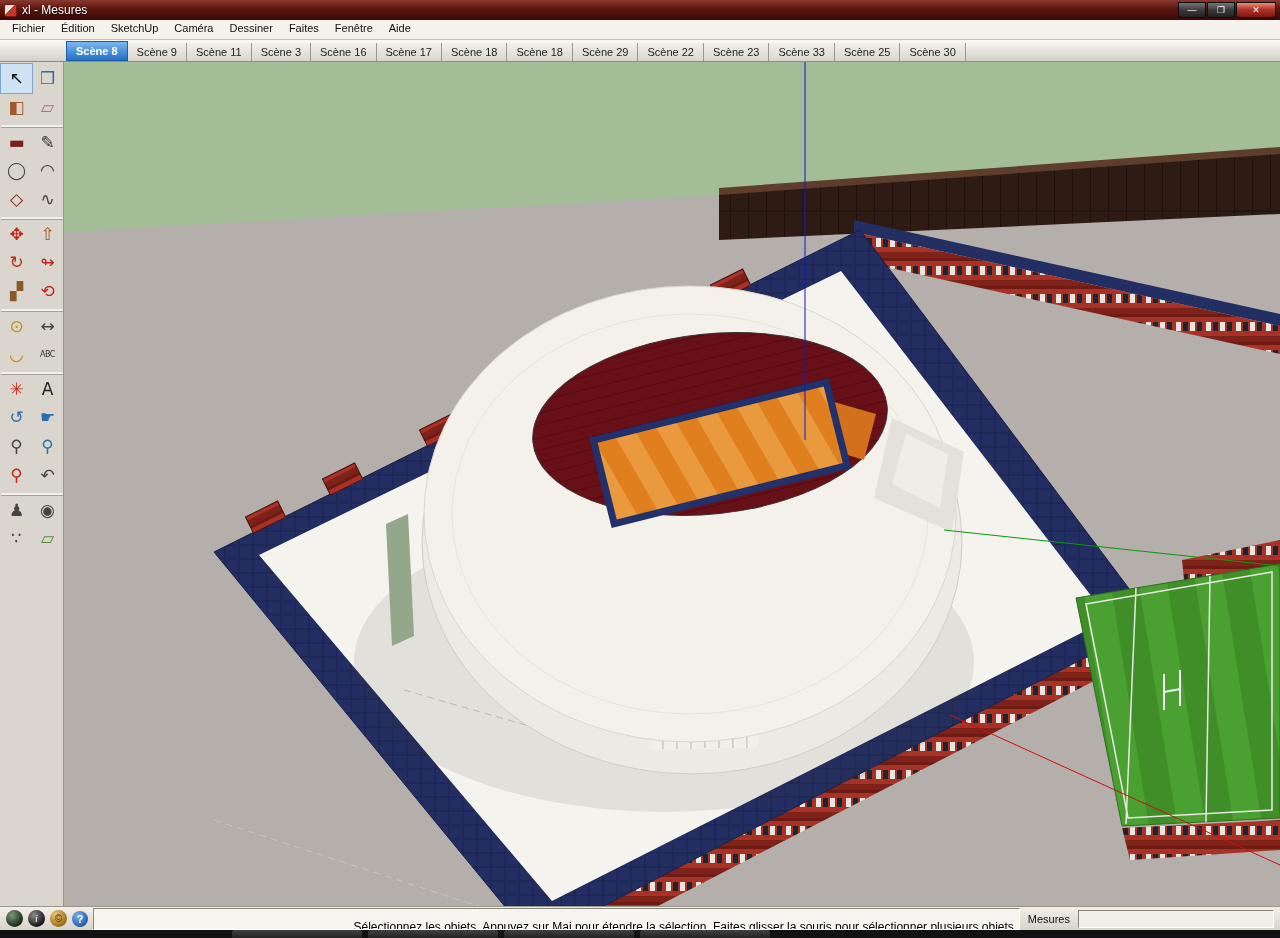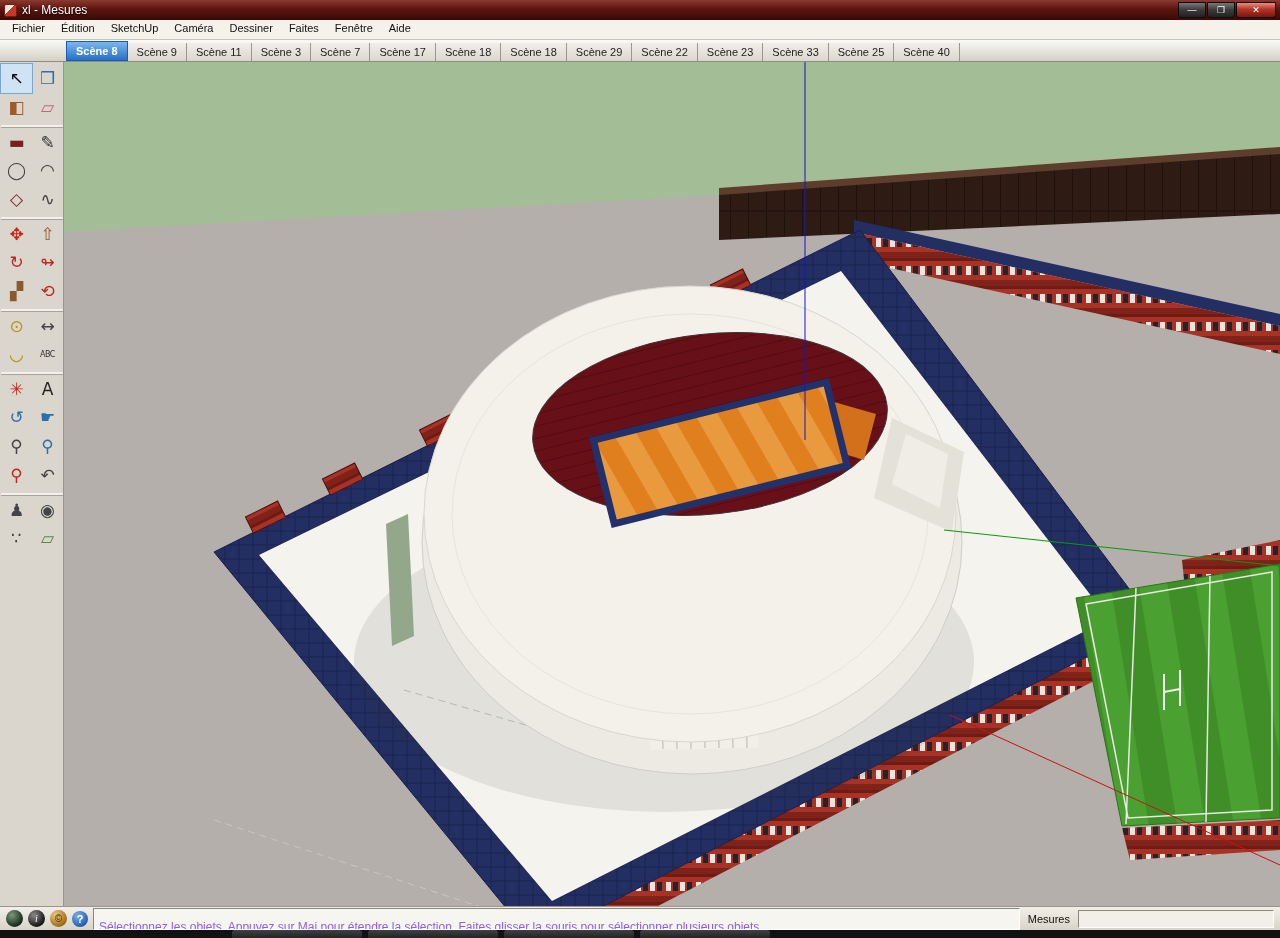--- a/index.html
+++ b/index.html
@@ -53,23 +53,23 @@
   .statusbar { height:24px; border-top:1px solid #9a968e; display:flex; align-items:center;
     gap:5px; padding:0 6px; background:linear-gradient(180deg,#f2efe8,#d8d4ca); }
   .circ { width:17px; height:17px; border-radius:50%; flex:0 0 auto;
     display:inline-flex; align-items:center; justify-content:center; font-size:10px; color:#fff; }
   .circ.geo  { background:radial-gradient(circle at 35% 30%, #7a9a7a, #16281a 72%); }
   .circ.info { background:radial-gradient(circle at 35% 30%, #8a8a8a, #141414 72%); font-style:italic; font-family:"Liberation Serif",serif; }
   .circ.cred { background:radial-gradient(circle at 35% 30%, #f0cc7a, #96600e 78%); color:#3a2604; }
   .help { width:16px; height:16px; border-radius:50%; flex:0 0 auto; color:#fff; font-weight:bold; font-size:11px;
     background:radial-gradient(circle at 35% 30%, #7ab0e8, #1c56a8 78%);
     display:inline-flex; align-items:center; justify-content:center; }
-  .status-msg { flex:1; height:18px; line-height:16px; font-size:12px; color:#8b5cf6; padding:10px 5px;
+  .status-msg { flex:1; height:18px; line-height:16px; font-size:12px; color:#000000; padding:10px 5px;
     background:#f7f5ef; border:1px solid; border-color:#8a867c #ffffff #ffffff #8a867c;
-    white-space:nowrap; overflow:hidden; }
+    white-space:nowrap; overflow:hidden;text-align:right; }
   .mesures-label { font-size:11px; padding:0 3px; color:#111; white-space:nowrap; }
   .mesures-box { width:196px; height:18px; background:#f1efe8; outline:none;
     border:1px solid; border-color:#8a867c #ffffff #ffffff #8a867c; }
 
   
   .taskbar { height:8px; background:#121212; display:flex; gap:6px; padding-left:232px; }
   .task-seg { width:130px; height:8px; border-radius:3px 3px 0 0;
     background:linear-gradient(180deg,#414141,#232323); }
 </style>
 </head>
@@ -96,30 +96,30 @@
     <span class="menu-item">Fenêtre</span>
     <span class="menu-item">Aide</span>
   </div>
 
 <div class="tabbar">
 
 <div class="scene-tab active">Scène 8</div>
     <div class="scene-tab">Scène 9</div>
     <div class="scene-tab">Scène 11</div>
     <div class="scene-tab">Scène 3</div>
-    <div class="scene-tab">Scène 7</div>
+    <div class="scene-tab">Scène 16</div>
     <div class="scene-tab">Scène 17</div>
     <div class="scene-tab">Scène 18</div>
     <div class="scene-tab">Scène 18</div>
     <div class="scene-tab">Scène 29</div>
     <div class="scene-tab">Scène 22</div>
     <div class="scene-tab">Scène 23</div>
     <div class="scene-tab">Scène 33</div>
     <div class="scene-tab">Scène 25</div>
-    <div class="scene-tab">Scène 40</div>
+    <div class="scene-tab">Scène 30</div>
   </div>
 
 <div class="main">
 
   <div class="toolbar">
 
       <div class="tool active">
         <span class="glyph" style="color: rgb(17, 17, 17);">↖</span>
       </div>
 

